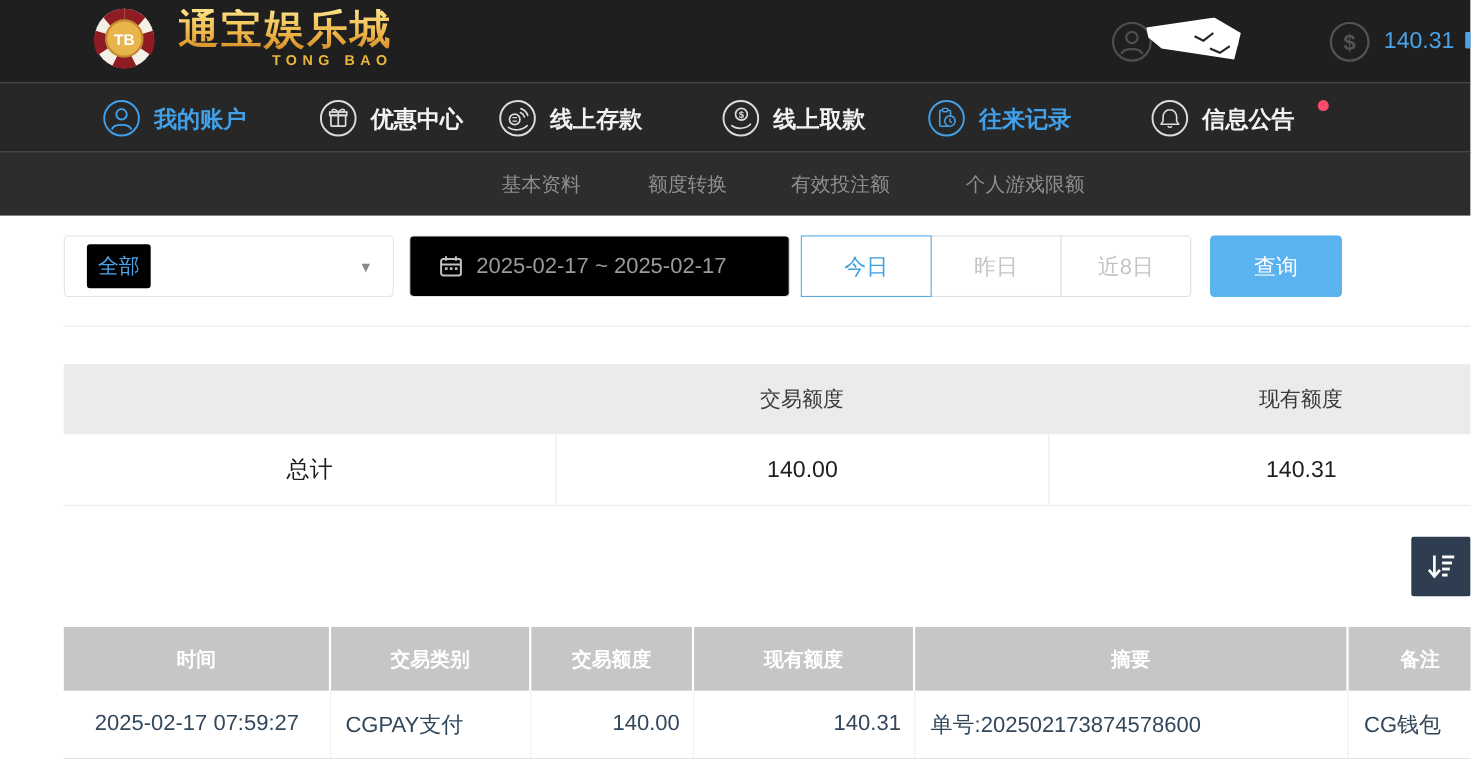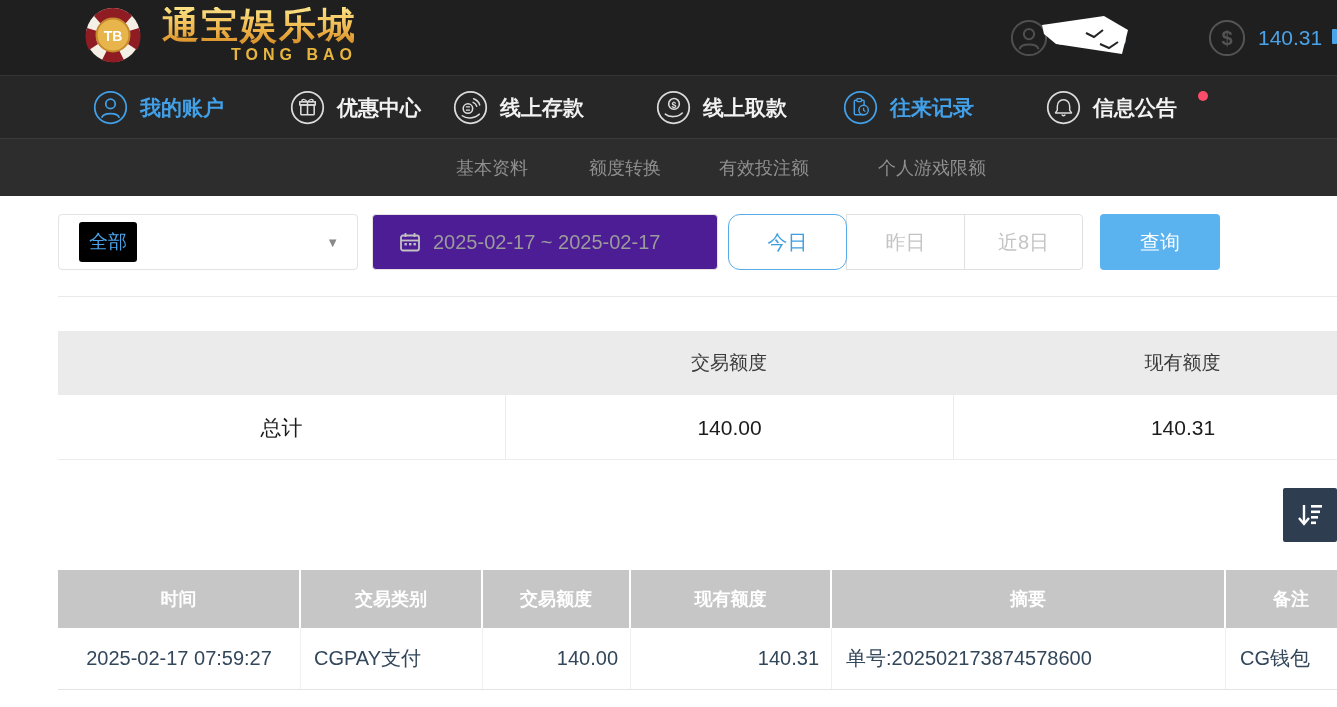--- a/index.html
+++ b/index.html
@@ -8,21 +8,21 @@
   .stage { position:relative; width:1337px; height:707px; overflow:hidden; background:#fff; }
 
   
   .top-header { position:absolute; top:0; left:0; width:100%; height:75px; background:#1f1f1f; }
   .logo { position:absolute; left:84px; top:6px; display:flex; align-items:center; }
   .chip { width:58px; height:58px; }
   .logo-text { margin-left:20px; display:flex; flex-direction:column; align-items:flex-end; }
   .logo-cn { font-size:37px; font-weight:700; letter-spacing:2px; line-height:1;
              background:linear-gradient(180deg,#fbe387 0%, #f0b94e 55%, #d88f2a 100%);
              -webkit-background-clip:text; background-clip:text; color:transparent; }
-  .logo-en { font-size:16px; font-weight:700; letter-spacing:5px; color:#e8b53f; margin-top:2px; }
+  .logo-en { font-size:13px; font-weight:700; letter-spacing:5px; color:#e8b53f; margin-top:2px; }
 
   .user-area { position:absolute; top:0; left:1010px; height:75px; display:flex; align-items:center; }
   .balance-area { position:absolute; top:0; left:1208px; height:75px; display:flex; align-items:center; }
   .blue-text { color:#4aa3e8; font-size:21px; }
   .redaction { position:absolute; left:1042px; top:16px; width:96px; height:40px; pointer-events:none; }
   .balance-sliver { position:absolute; left:1332px; top:29px; width:5px; height:15px; background:#4aa3e8; border-radius:1px; }
 
   
   .nav-bar { position:absolute; top:75px; left:0; width:100%; height:63px; background:#272727;
              border-top:1px solid #343434; }
@@ -41,32 +41,32 @@
 
   
   .dropdown { position:absolute; top:214px; left:58px; width:300px; height:56px;
               border:1px solid #e3e3e3; border-radius:4px; background:#fff;
               display:flex; align-items:center; cursor:pointer; }
   .chip-tag { margin-left:20px; background:#000000; color:#4aa3e8; font-size:19px;
               padding:7px 10px; border-radius:3px; }
   .caret { position:absolute; right:18px; color:#8a8a8a; font-size:13px; }
 
   .date-box { position:absolute; top:214px; left:372px; width:346px; height:56px;
-              border:1px solid #e3e3e3; border-radius:4px; background:#4c1d95;
+              border:1px solid #e3e3e3; border-radius:4px; background:#000000;
               display:flex; align-items:center; gap:12px; cursor:pointer; }
   .cal-icon { margin-left:26px; }
   .date-text { color:#9b9b9b; font-size:20px; }
 
   .segmented { position:absolute; top:214px; left:728px; height:56px; display:flex; }
   .seg-btn { width:119px; height:56px; background:#fff; border:1px solid #e0e0e0;
              display:flex; align-items:center; justify-content:center;
              font-size:20px; color:#c4c4c4; cursor:pointer; margin-left:-1px; }
   .seg-btn:first-child { margin-left:0; border-radius:4px 0 0 4px; }
   .seg-btn:last-child { border-radius:0 4px 4px 0; }
-  .seg-btn.active { border:1px solid #57abe9; color:#3f9fe0; z-index:2; border-radius:12px; }
+  .seg-btn.active { border:1px solid #57abe9; color:#3f9fe0; z-index:2; border-radius:0; }
 
   .query-btn { position:absolute; top:214px; left:1100px; width:120px; height:56px;
                background:#5ab2ef; border:none; border-radius:4px; color:#fff;
                font-size:20px; cursor:pointer; font-family:inherit; }
 
   .filter-divider { position:absolute; top:296px; left:58px; width:1279px; height:0;
                     border-top:1px solid #e9e9e9; }
 
   
   .summary { position:absolute; top:331px; left:58px; width:1354px; }

